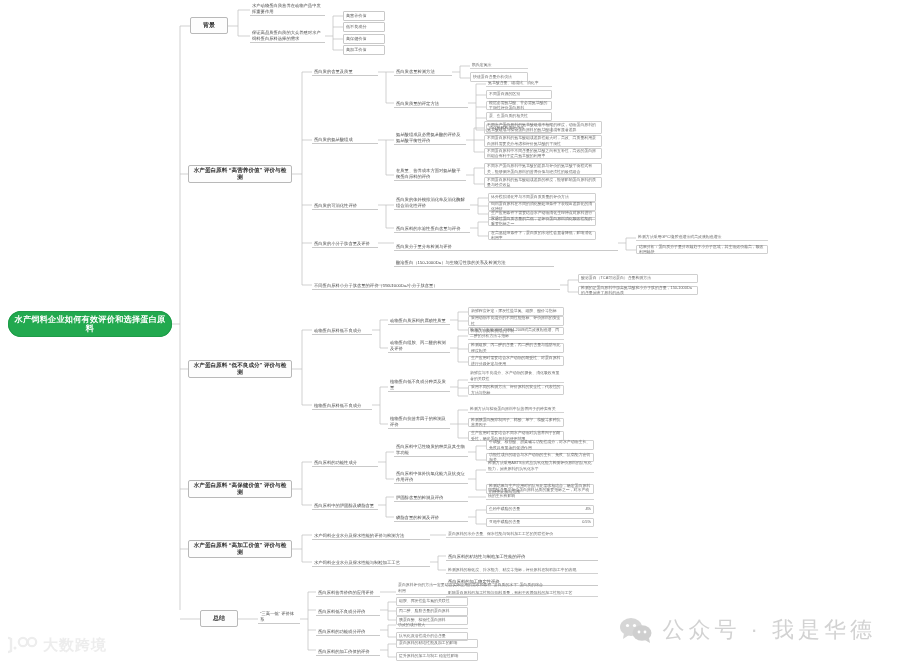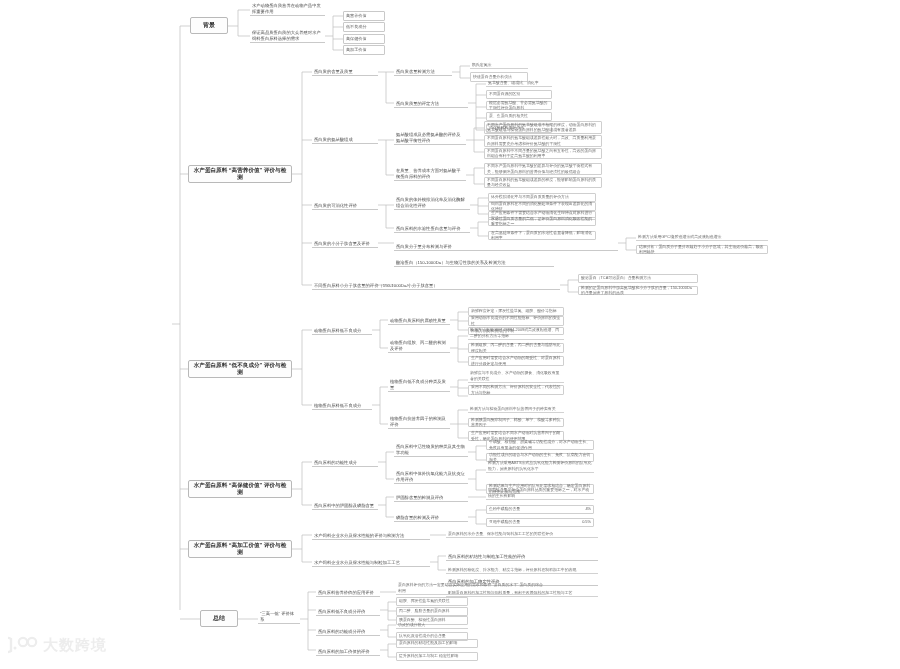--- a/index.html
+++ b/index.html
@@ -250,20 +250,21 @@
         <path d="M388 625 V637"></path>
         <path d="M388 625 H396"></path>
         <path d="M388 637 H396"></path>
       <path d="M380 650 H388"></path>
         <path d="M388 644 V657"></path>
         <path d="M388 644 H396"></path>
         <path d="M388 657 H396"></path>
     </g>
   </svg>
 
+  <div class="node root" style="left:8px;top:311px;width:164px;height:26px;">水产饲料企业如何有效评价和选择蛋白原料</div>
 
   <div class="node lv2 small" style="left:190px;top:17px;width:38px;height:17px;">背景</div>
   <div class="node lv3" style="left:250px;top:3px;width:75px;height:13px;">水产动物蛋白质营养在动物产品中发挥重要作用</div>
   <div class="node lv3" style="left:250px;top:29px;width:75px;height:14px;">保证高品质蛋白质的大众养殖对水产饲料蛋白原料选择的需求</div>
   <div class="node lv4" style="left:343px;top:11px;width:42px;height:10px;">高营养价值</div>
   <div class="node lv4" style="left:343px;top:22px;width:42px;height:10px;">低不良成分</div>
   <div class="node lv4" style="left:343px;top:34px;width:42px;height:10px;">高保健价值</div>
   <div class="node lv4" style="left:343px;top:45px;width:42px;height:10px;">高加工价值</div>
 
   <div class="node lv2" style="left:188px;top:165px;width:104px;height:18px;">水产蛋白原料 “高营养价值” 评价与检测</div>
@@ -381,20 +382,33 @@
   <div class="node leaf boxed" style="left:396px;top:616px;width:72px;height:9px;">胰蛋白酶、植物性蛋白原料</div>
 
   <div class="node lv3" style="left:316px;top:625px;width:64px;height:11px;">蛋白原料的功能成分评价</div>
   <div class="node leaf" style="left:396px;top:620px;width:72px;height:9px;">功效的成分较大</div>
   <div class="node leaf boxed" style="left:396px;top:632px;width:72px;height:9px;">抗氧化及活性成分的总含量</div>
 
   <div class="node lv3" style="left:316px;top:645px;width:64px;height:11px;">蛋白原料的加工价值的评价</div>
   <div class="node leaf boxed" style="left:396px;top:639px;width:82px;height:9px;">蛋白原料的粘结性能及加工的影响</div>
   <div class="node leaf boxed" style="left:396px;top:652px;width:82px;height:9px;">提升原料的加工与制工 稳定性影响</div>
 
+  <div class="wm-right">
+    <svg width="34" height="28" viewBox="0 0 34 28">
+      <ellipse cx="12" cy="11" rx="11" ry="9" fill="#d6d6d6"></ellipse>
+      <polygon points="5,17 4,23 10,19" fill="#d6d6d6"></polygon>
+      <circle cx="8.5" cy="9.5" r="1.6" fill="#fff"></circle>
+      <circle cx="15.5" cy="9.5" r="1.6" fill="#fff"></circle>
+      <ellipse cx="23" cy="17" rx="9.5" ry="7.8" fill="#cfcfcf"></ellipse>
+      <polygon points="30,22 31,27 26,24" fill="#cfcfcf"></polygon>
+      <circle cx="20" cy="16" r="1.4" fill="#fff"></circle>
+      <circle cx="26" cy="16" r="1.4" fill="#fff"></circle>
+    </svg>
+    <span>公众号 · 我是华德</span>
+  </div>
 
   <div class="wm-left">
     <svg width="30" height="20" viewBox="0 0 30 20">
       <path d="M3 4 a7 7 0 1 0 0 12 z" fill="none" stroke="#ededed" stroke-width="2.4"></path>
       <circle cx="15" cy="7" r="4.2" fill="none" stroke="#ededed" stroke-width="2.2"></circle>
       <circle cx="24" cy="7" r="4.2" fill="none" stroke="#ededed" stroke-width="2.2"></circle>
       <circle cx="7" cy="13" r="1.5" fill="#ededed"></circle>
     </svg>
     <span>大数跨境</span>
   </div>

